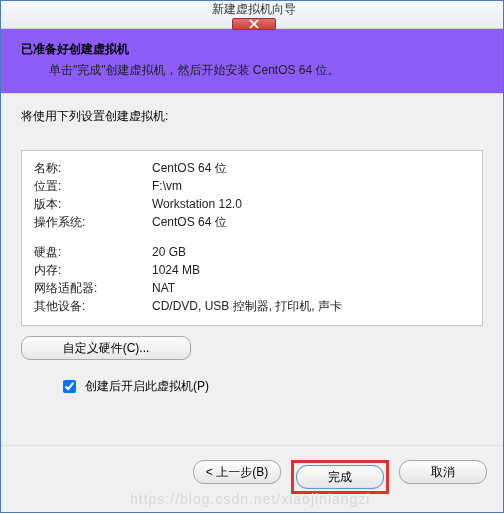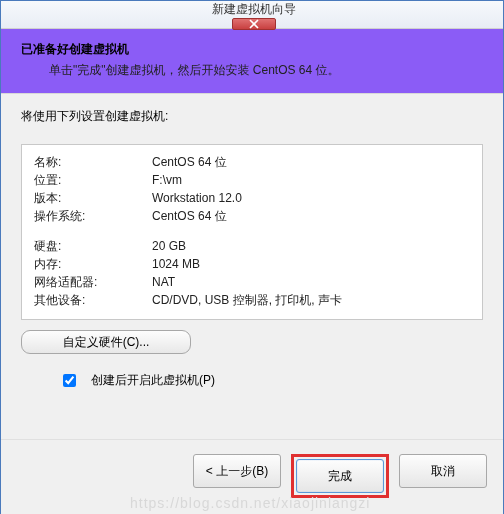--- a/index.html
+++ b/index.html
@@ -6,31 +6,31 @@
 body { font-family: "Microsoft YaHei", "SimSun", Tahoma, sans-serif; font-size: 12px; background: #fff; }
 .window { width: 504px; border: 1px solid #4a7abc; background: #f0f0f0; }
 .titlebar { height: 28px; background: linear-gradient(#f7f9fc, #e8edf5); display: flex; align-items: center; padding: 0 4px 0 8px; border-bottom: 1px solid #d0d0d0; flex-direction: column; }
 .title { flex: 1; color: #333; font-size: 12px; }
 .close-btn { width: 44px; height: 18px; background: linear-gradient(#e07070, #c84040); border: 1px solid #a03030; border-radius: 2px; display: flex; align-items: center; justify-content: center; color: #fff; cursor: pointer; }
 .close-btn svg { width: 10px; height: 10px; }
 .header-section { background: #8b5cf6; padding: 12px 20px 14px; border-bottom: 1px solid #d8d8d8; }
 .header-title { font-weight: bold; font-size: 12px; margin-bottom: 4px; }
 .header-sub { font-size: 12px; color: #222; padding-left: 28px; }
 .body-section { padding: 14px 20px 10px; }
-.settings-label { font-size: 12px; margin-bottom: 19px; }
+.settings-label { font-size: 12px; margin-bottom: 25px; }
 .settings-box { border: 1px solid #c8c8c8; background: #fff; padding: 8px 12px 10px; }
 .row { display: flex; font-size: 12px; line-height: 18px; }
 .row .k { width: 118px; color: #222; }
 .row .v { flex: 1; color: #222; }
 .spacer { height: 12px; }
 .custom-btn { margin-top: 10px; height: 24px; width: 170px; background: linear-gradient(#fdfdfd, #e8e8e8); border: 1px solid #a8a8a8; border-radius: 9px; font-size: 12px; cursor: pointer; text-align: center; display: flex; align-items: center; justify-content: center; }
-.checkbox-row { margin-top: 18px; display: flex; align-items: center; gap: 15px; font-size: 12px; padding-left: 42px; }
+.checkbox-row { margin-top: 18px; display: flex; align-items: center; gap: 9px; font-size: 12px; padding-left: 42px; }
 .checkbox-row input { width: 13px; height: 13px; }
 .footer { padding: 14px 16px 18px; display: flex; justify-content: flex-end; gap: 10px; background: #f0f0f0; border-top: 1px solid #e0e0e0; margin-top: 40px; }
-.btn { height: 34px; width: 88px; background: linear-gradient(#fdfdfd, #e6e6e6); border: 1px solid #a8a8a8; border-radius: 3px; font-size: 12px; cursor: pointer; display: flex; align-items: center; justify-content: center; }
+.btn { height: 24px; width: 88px; background: linear-gradient(#fdfdfd, #e6e6e6); border: 1px solid #a8a8a8; border-radius: 11px; font-size: 12px; cursor: pointer; display: flex; align-items: center; justify-content: center; }
 .btn.default { border: 1px solid #5a98d8; box-shadow: 0 0 1px #7ab0e8 inset; }
 .highlight { border: 3px solid #e03030; padding: 2px; display: inline-flex; }
 .highlight .btn { margin: 0; }
 .watermark { position: absolute; bottom: 6px; left: 130px; color: #d8d8d8; font-size: 14px; letter-spacing: 1px; pointer-events: none; font-family: Arial, sans-serif; }
 .window-wrap { position: relative; }
 </style>
 </head>
 <body>
 
 <div class="window-wrap">

